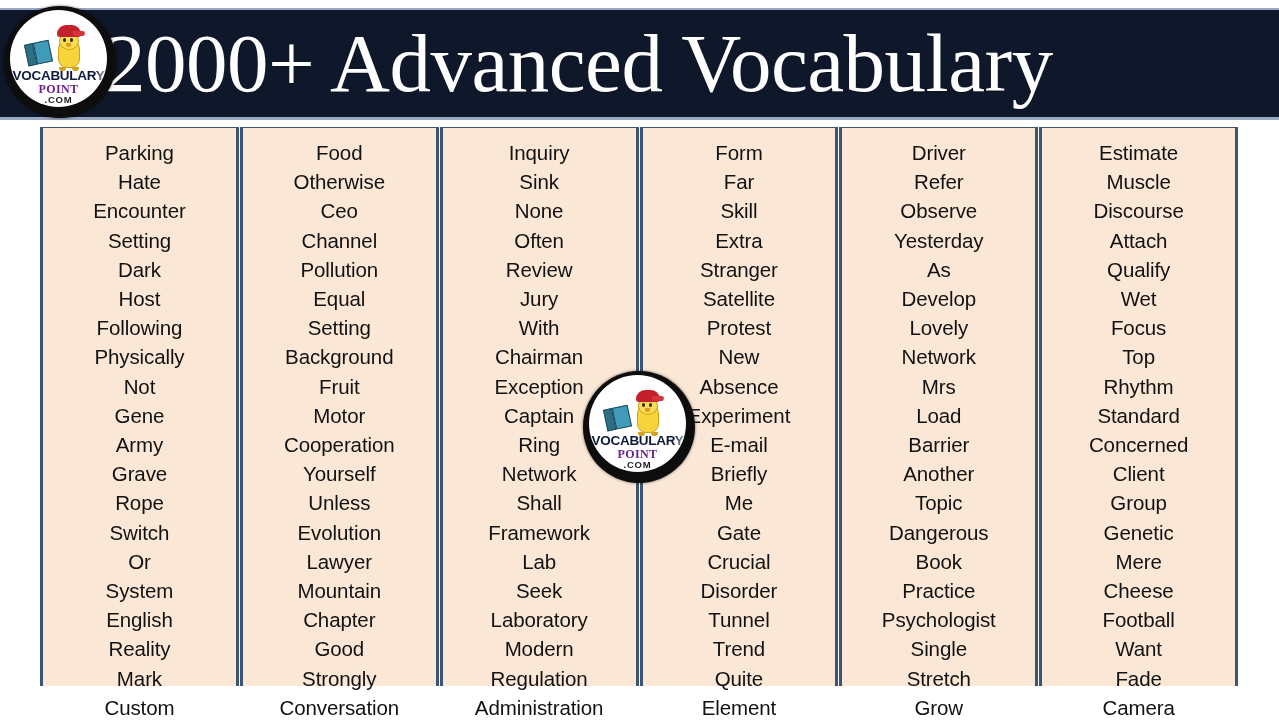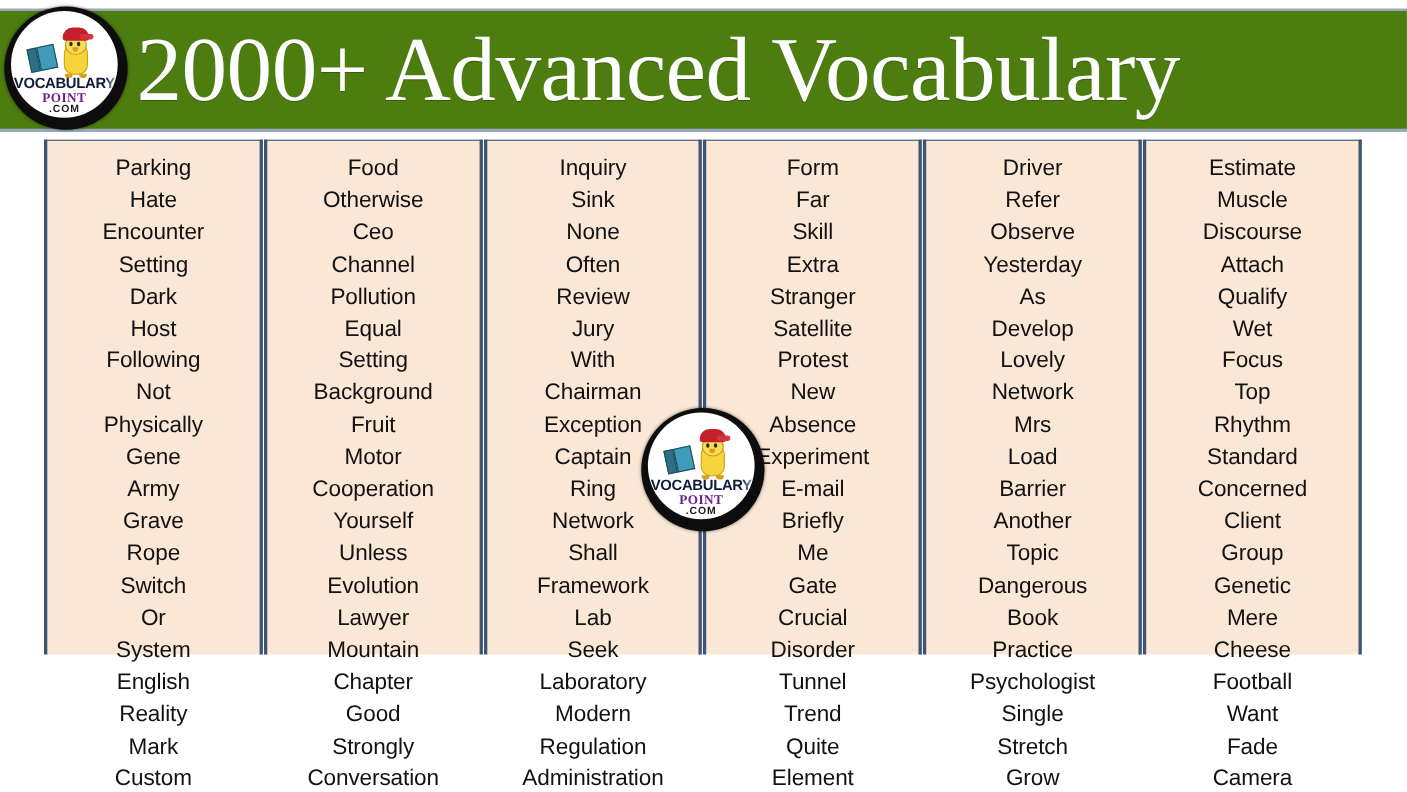--- a/index.html
+++ b/index.html
@@ -20,27 +20,26 @@
     background: #ffffff;
   }
 
   
   .banner {
     position: absolute;
     left: 0;
     top: 8px;
     width: 1279px;
     height: 112px;
-    background: #4d7c0f;
+    background: #0f172a;
     border-top: 2px solid #9aa8c4;
     border-bottom: 3px solid #9aa8c4;
     display: flex;
     align-items: center;
     overflow: hidden;
-    padding-left: 20px;
   }
 
   .banner-title {
     font-family: "Liberation Serif", "DejaVu Serif", serif;
     color: #fdfdfd;
     font-size: 83px;
     line-height: 1;
     white-space: nowrap;
     margin-left: 104px;
     letter-spacing: -0.5px;
@@ -201,23 +200,24 @@
     border-radius: 50%;
     pointer-events: none;
   }
 
   
   .table {
     position: absolute;
     left: 40px;
     top: 127px;
     width: 1198px;
-    height: 468px;
+    height: 559px;
     display: flex;
     z-index: 5;
+    justify-content: flex-end;
   }
 
   .col {
     position: relative;
     flex: 1 1 0;
     background: #fbe7d5;
     border-left: 3px solid #3d5574;
     border-right: 3px solid #3d5574;
     border-top: 1px solid #3d5574;
     padding-top: 10px;
@@ -246,22 +246,22 @@
 
   <div class="table" id="word-table">
       <div class="col">
         <span class="word">Parking</span>
         <span class="word">Hate</span>
         <span class="word">Encounter</span>
         <span class="word">Setting</span>
         <span class="word">Dark</span>
         <span class="word">Host</span>
         <span class="word">Following</span>
+        <span class="word">Physically</span>
         <span class="word">Not</span>
-        <span class="word">Physically</span>
         <span class="word">Gene</span>
         <span class="word">Army</span>
         <span class="word">Grave</span>
         <span class="word">Rope</span>
         <span class="word">Switch</span>
         <span class="word">Or</span>
         <span class="word">System</span>
         <span class="word">English</span>
         <span class="word">Reality</span>
         <span class="word">Mark</span>

